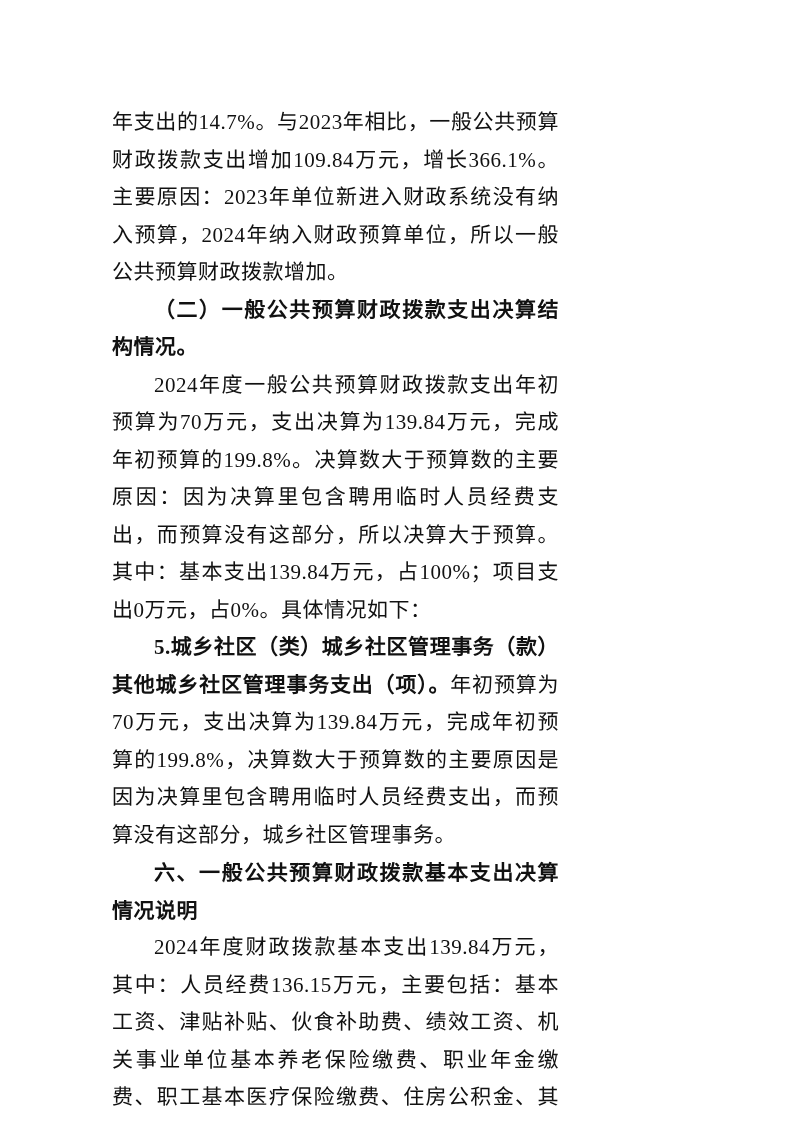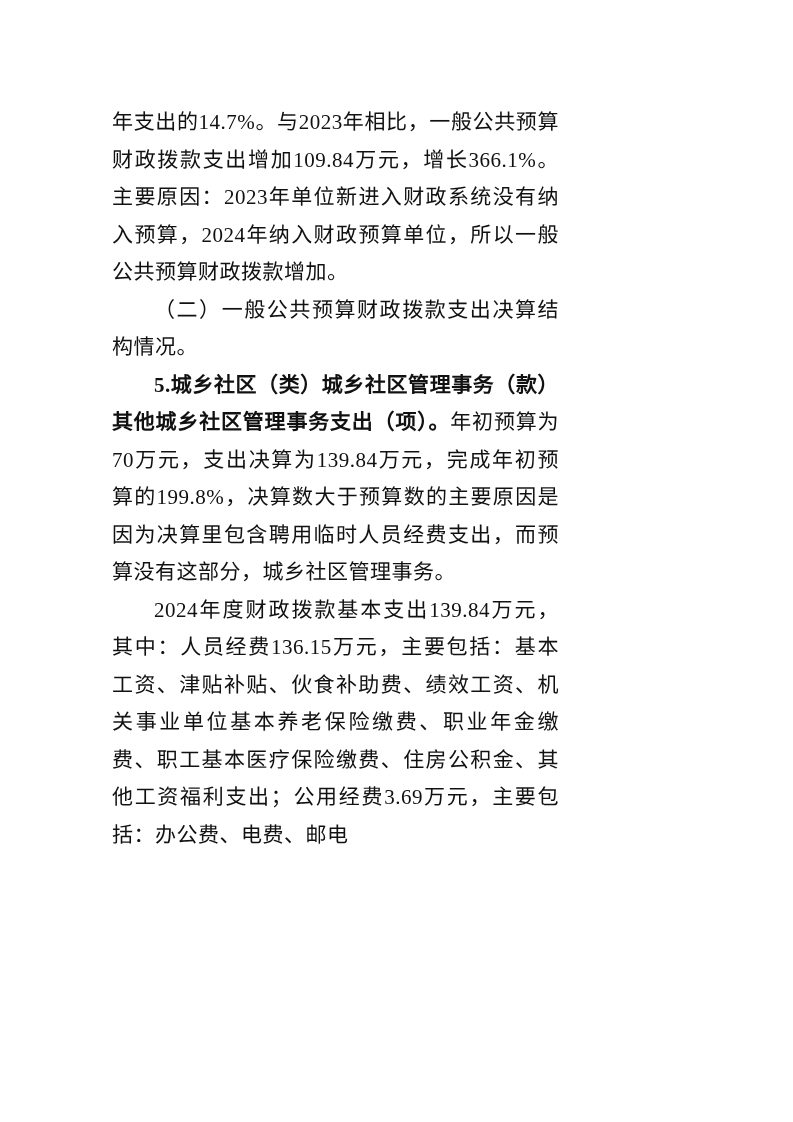--- a/index.html
+++ b/index.html
@@ -23,37 +23,39 @@
     font-size: 21px;
     line-height: 37.5px;
     text-align: justify;
     text-justify: inter-ideograph;
     letter-spacing: 0.5px;
     word-break: break-all;
   }
   .indent { text-indent: 42px; }
   .seg-bold { font-weight: 700; }
   .heading-kai {
-    font-weight: 400;
+    font-weight: 700;
   }
   .heading-hei {
     font-family: "Liberation Sans", "DejaVu Sans", sans-serif;
     font-weight: 700;
   }
 </style>
 </head>
 <body>
 
 <div class="doc-page">
 
   <p class="para"><span>年支出的14.7%。与2023年相比，一般公共预算财政拨款支出增加109.84万元，增长366.1%。主要原因：2023年单位新进入财政系统没有纳入预算，2024年纳入财政预算单位，所以一般公共预算财政拨款增加。</span></p>
 
   <p class="para indent heading-kai"><span>（二）一般公共预算财政拨款支出决算结构情况。</span></p>
 
 
 
+  <p class="para indent"><span>2024年度一般公共预算财政拨款支出年初预算为70万元，支出决算为139.84万元，完成年初预算的199.8%。决算数大于预算数的主要原因：因为决算里包含聘用临时人员经费支出，而预算没有这部分，所以决算大于预算。其中：基本支出139.84万元，占100%；项目支出0万元，占0%。具体情况如下：</span></p>
 
   <p class="para indent"><span class="seg-bold">5.城乡社区（类）城乡社区管理事务（款）其他城乡社区管理事务支出（项）。</span><span>年初预算为70万元，支出决算为139.84万元，完成年初预算的199.8%，决算数大于预算数的主要原因是因为决算里包含聘用临时人员经费支出，而预算没有这部分，城乡社区管理事务。</span></p>
 
+  <p class="para indent heading-hei"><span>六、一般公共预算财政拨款基本支出决算情况说明</span></p>
 
   <p class="para indent"><span>2024年度财政拨款基本支出139.84万元，其中：人员经费136.15万元，主要包括：基本工资、津贴补贴、伙食补助费、绩效工资、机关事业单位基本养老保险缴费、职业年金缴费、职工基本医疗保险缴费、住房公积金、其他工资福利支出；公用经费3.69万元，主要包括：办公费、电费、邮电</span></p>
 
 </div>
 
 </body></html>

